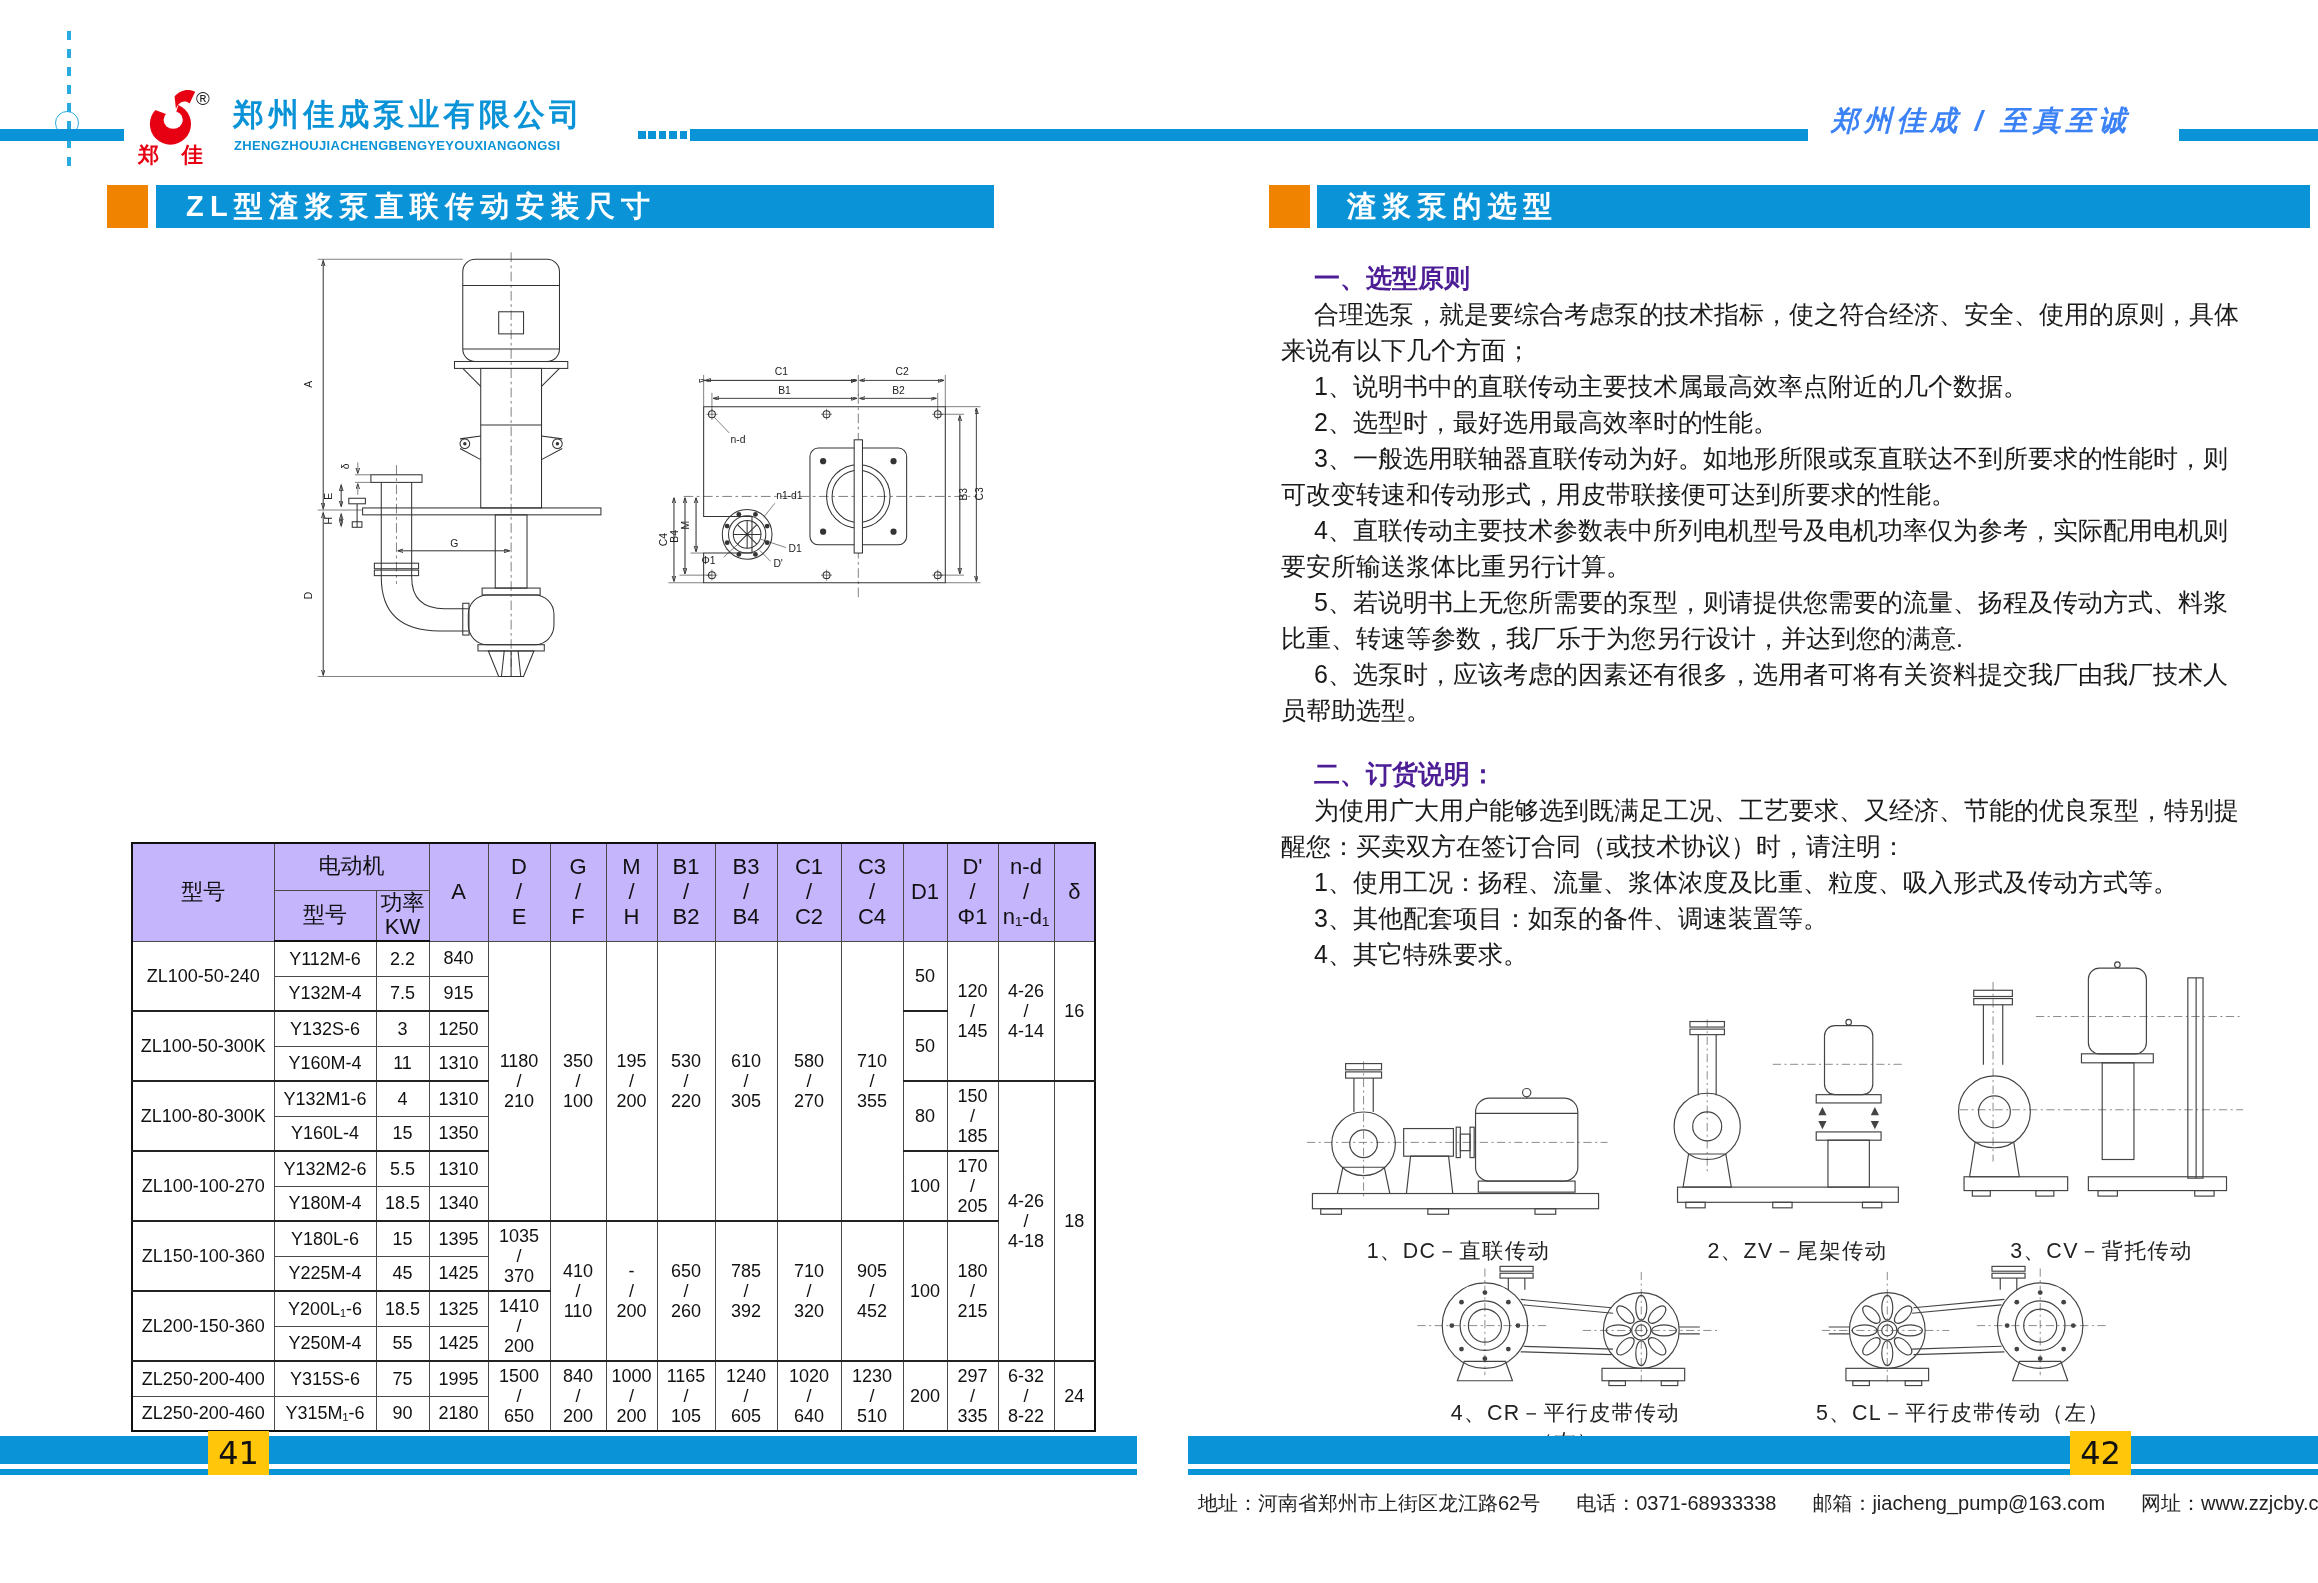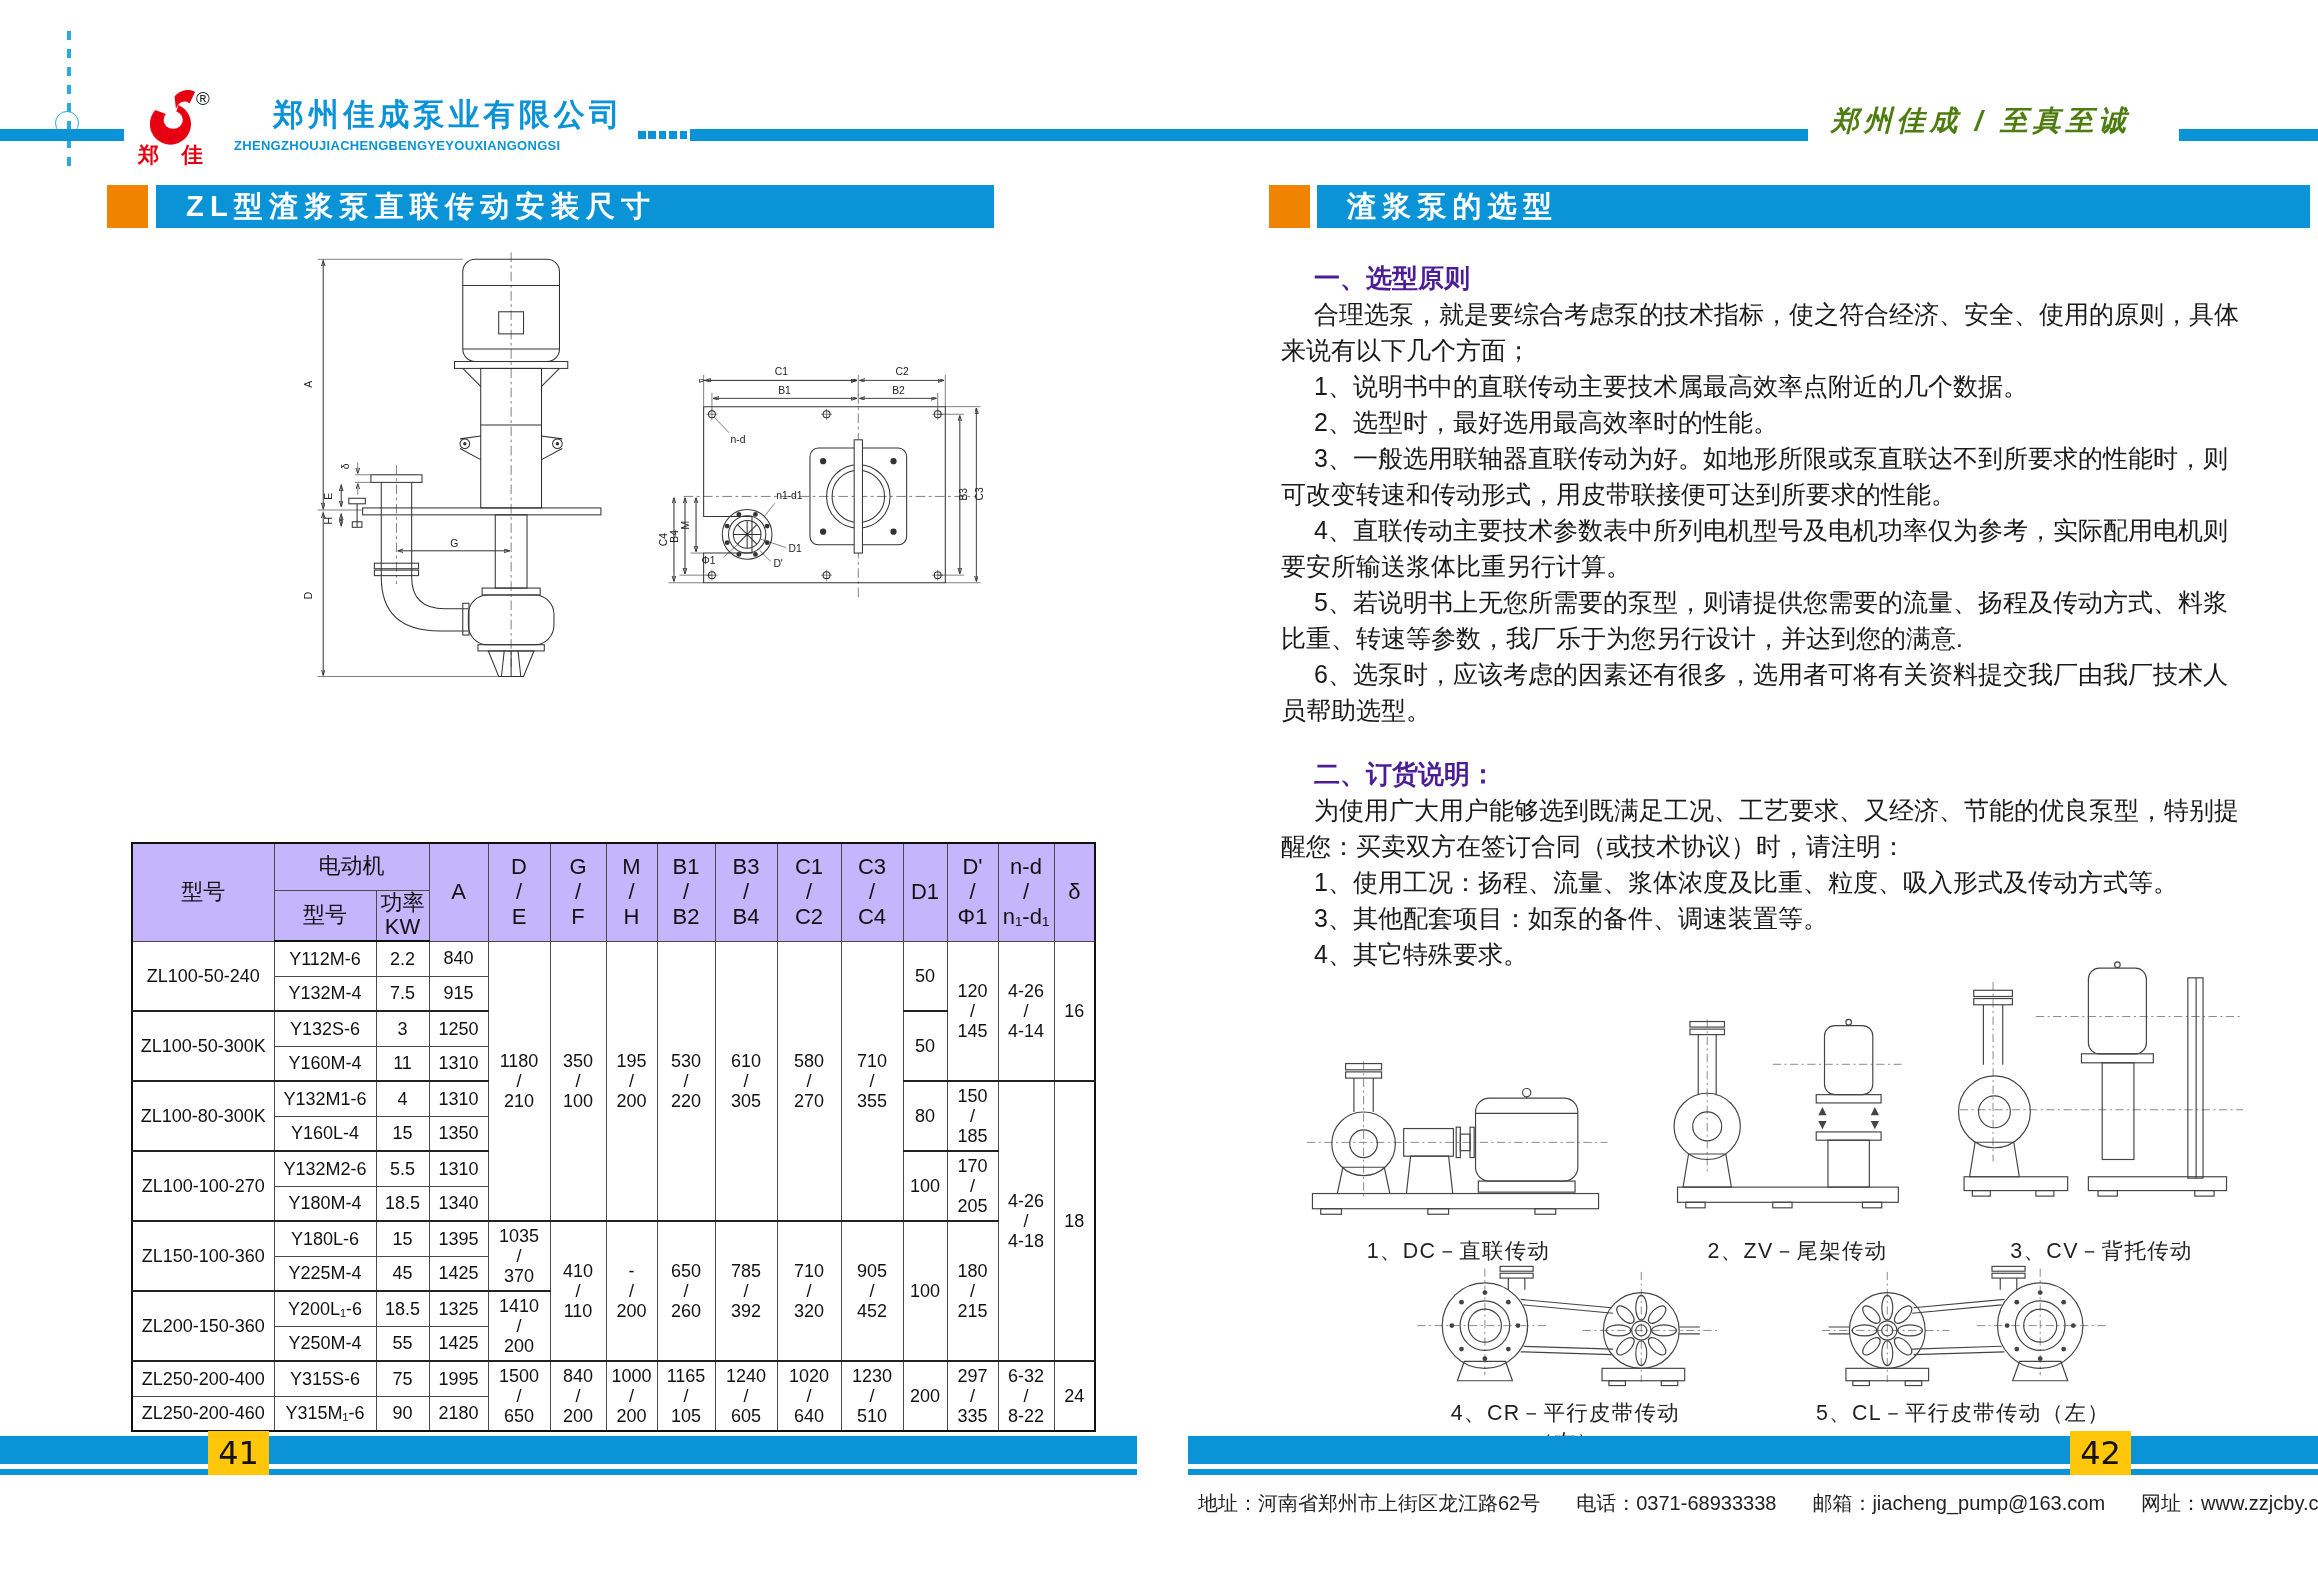--- a/index.html
+++ b/index.html
@@ -12,25 +12,25 @@
   
   .v-dash{left:67px;top:31px;width:4.1px;height:135px;
     background:repeating-linear-gradient(#29abe2 0 9px,transparent 9px 18px);}
   .hdr-circle{left:55px;top:111px;width:22px;height:22px;border:1.4px solid #29abe2;border-radius:50%;}
   .bar{background:#0a93d6;height:11.8px;top:129px;}
   .bar-left{left:0;width:124px;}
   .bar-mid{left:690px;width:1118px;}
   .bar-right{left:2179px;width:140px;}
   .hdr-squares{left:638px;top:131px;display:flex;gap:2.8px;}
   .hdr-squares i{width:7.6px;height:7.6px;background:#0a93d6;display:block;}
-  .company-cn{left:233px;top:94px;font-size:31px;font-weight:bold;color:#0a93d6;letter-spacing:4.1px;margin-left:40px;}
+  .company-cn{left:233px;top:94px;font-size:31px;font-weight:bold;color:#0a93d6;letter-spacing:4.1px;}
   .company-py{left:234px;top:138px;font-size:13px;color:#0a93d6;letter-spacing:0.3px;font-weight:bold;}
   .logo-zh{left:138px;top:140px;font-size:21.4px;font-weight:bold;color:#e60012;letter-spacing:22px;}
   .logo-r{left:196px;top:88px;font-size:18.7px;color:#222;}
-  .slogan{left:1831px;top:102px;font-size:28px;font-weight:bold;font-style:italic;color:#4d7c0f;letter-spacing:4.8px;}
+  .slogan{left:1831px;top:102px;font-size:28px;font-weight:bold;font-style:italic;color:#3b82f6;letter-spacing:4.8px;}
   
   .tt-orange{top:185px;width:41px;height:43px;background:#f08300;}
   .tt-blue{top:185px;height:43px;background:#0a93d6;color:#fff;font-size:29px;font-weight:bold;
     letter-spacing:6.2px;line-height:43px;padding-left:30px;box-sizing:border-box;}
   
   svg{display:block;}
   svg text{font-family:"Liberation Sans","DejaVu Sans",sans-serif;fill:#222;}
   .draw line,.draw path,.draw rect,.draw circle,.draw ellipse,.draw polyline{stroke:#333;fill:none;stroke-width:1.5px;}
   .draw .thin{stroke-width:0.9px;}
   .draw .cl{stroke-dasharray:14 5 4 5;stroke-width:0.9px;}

